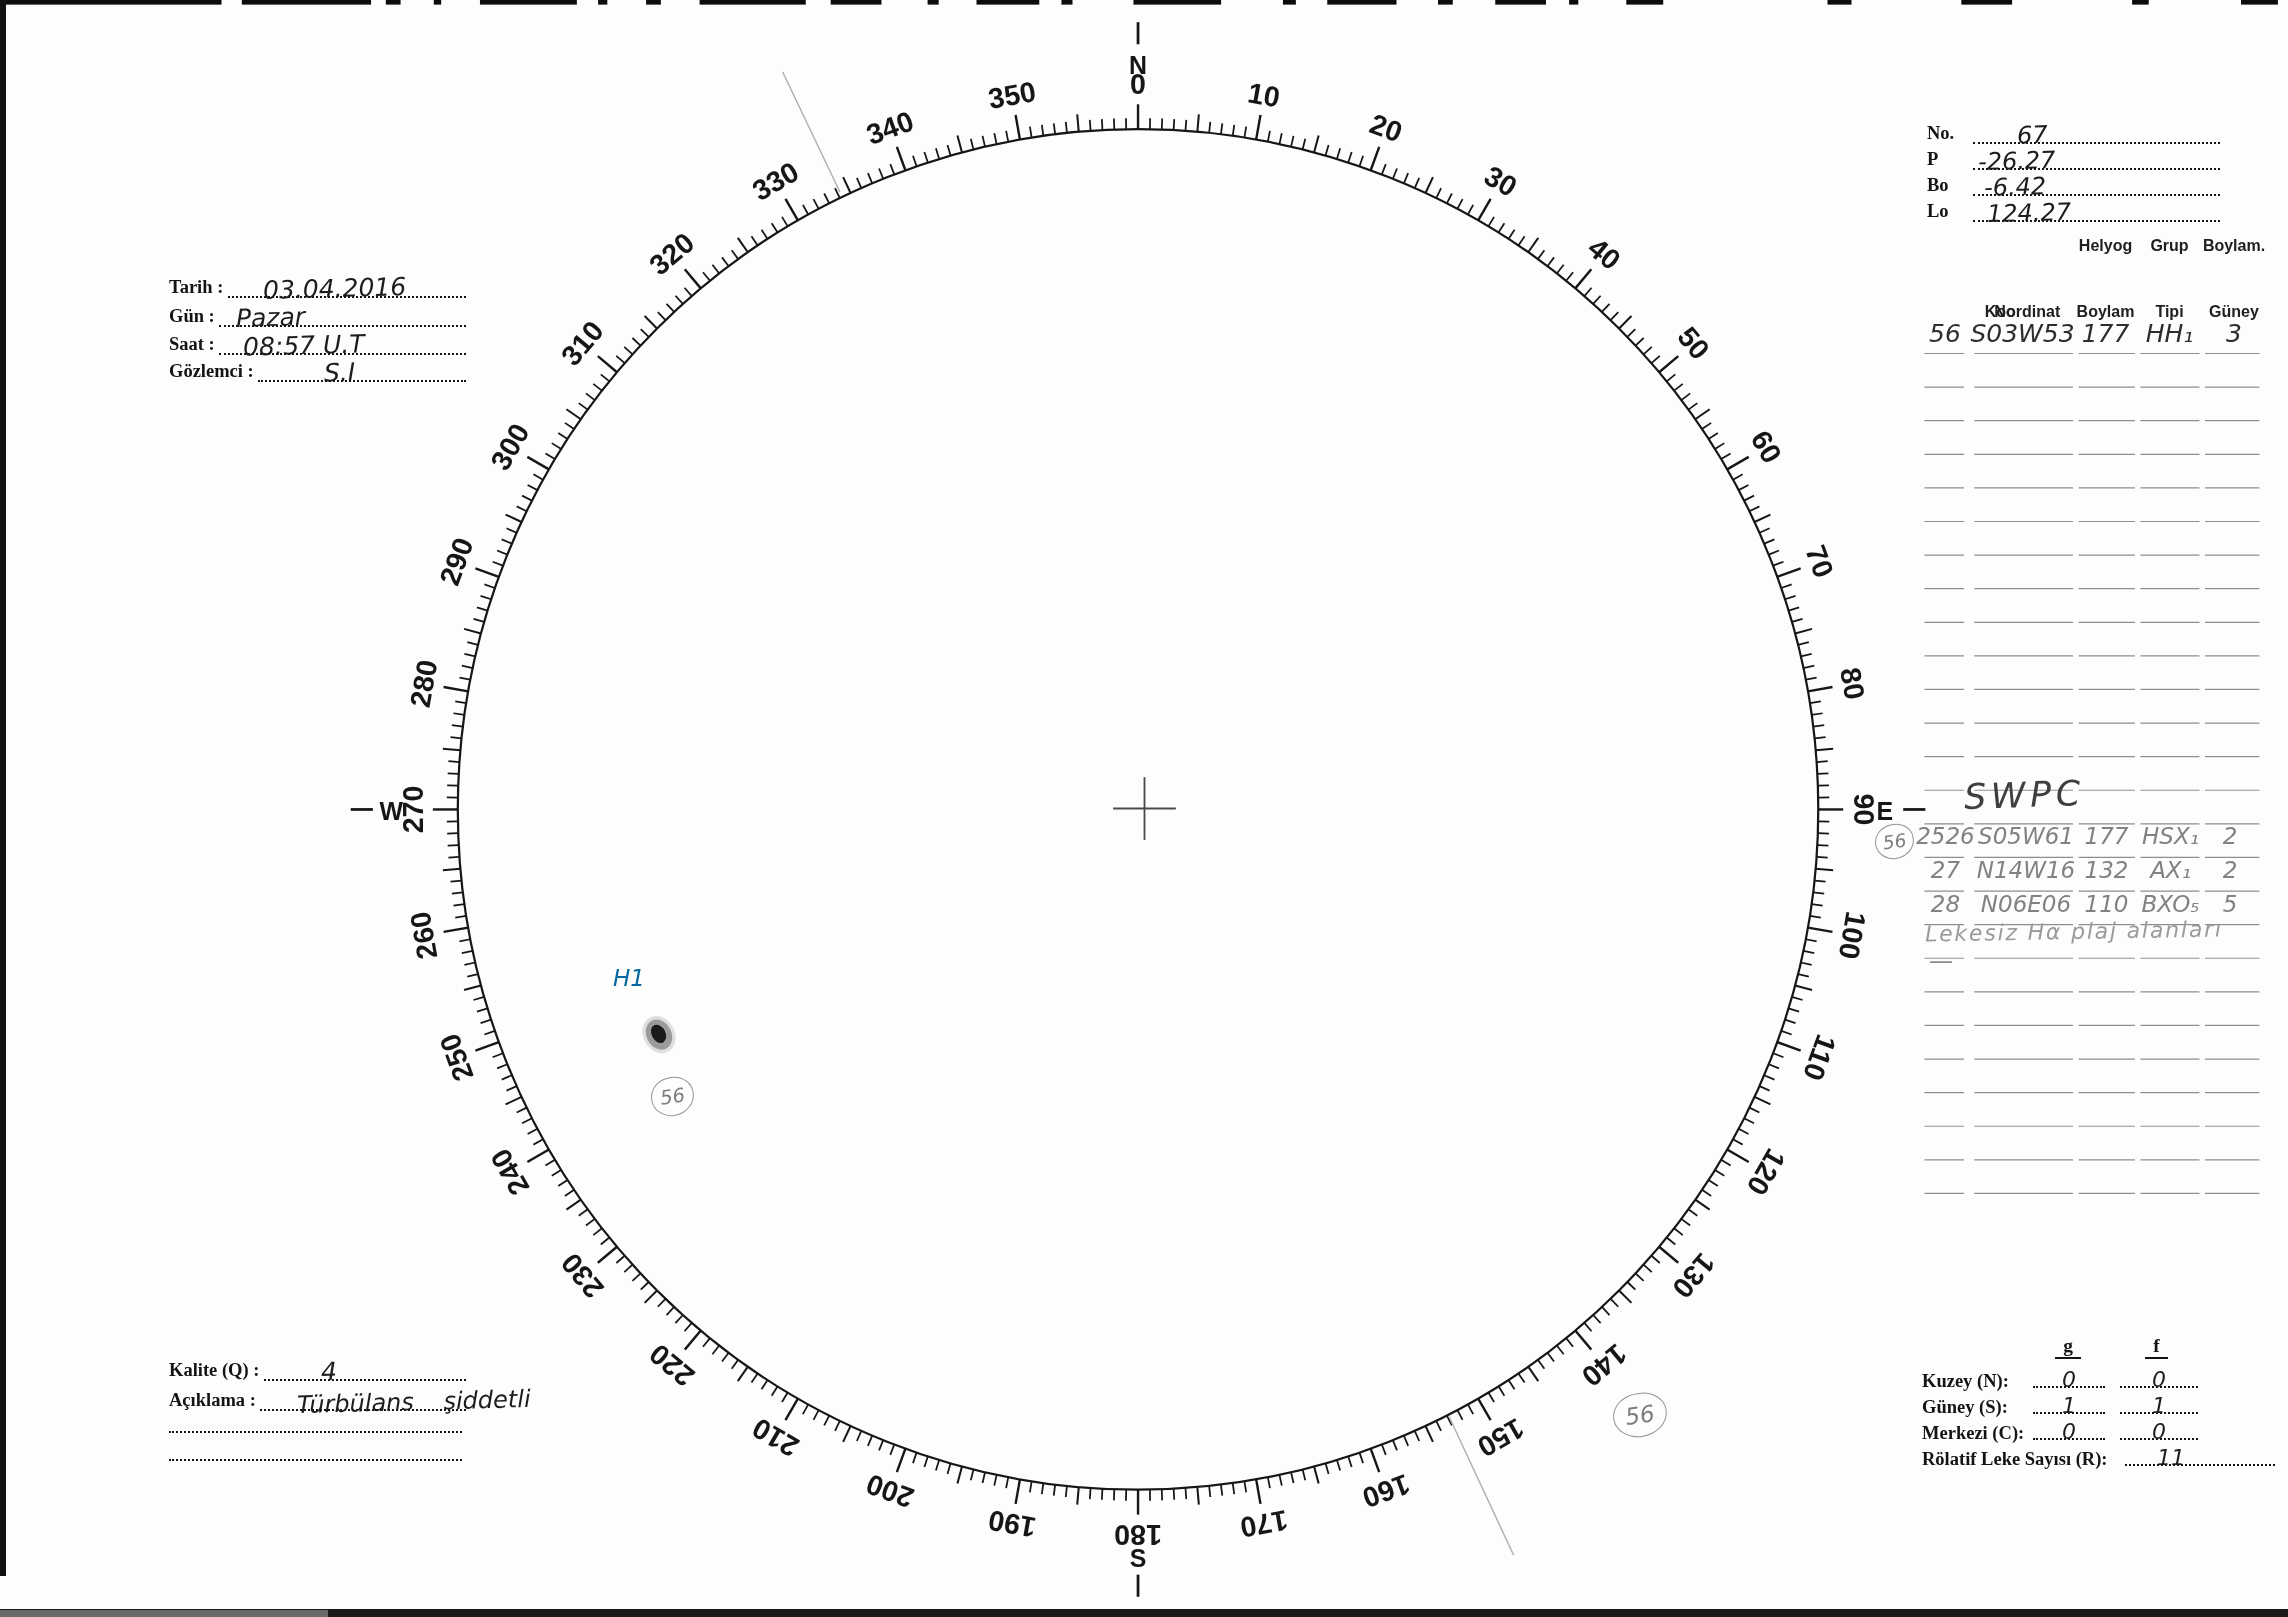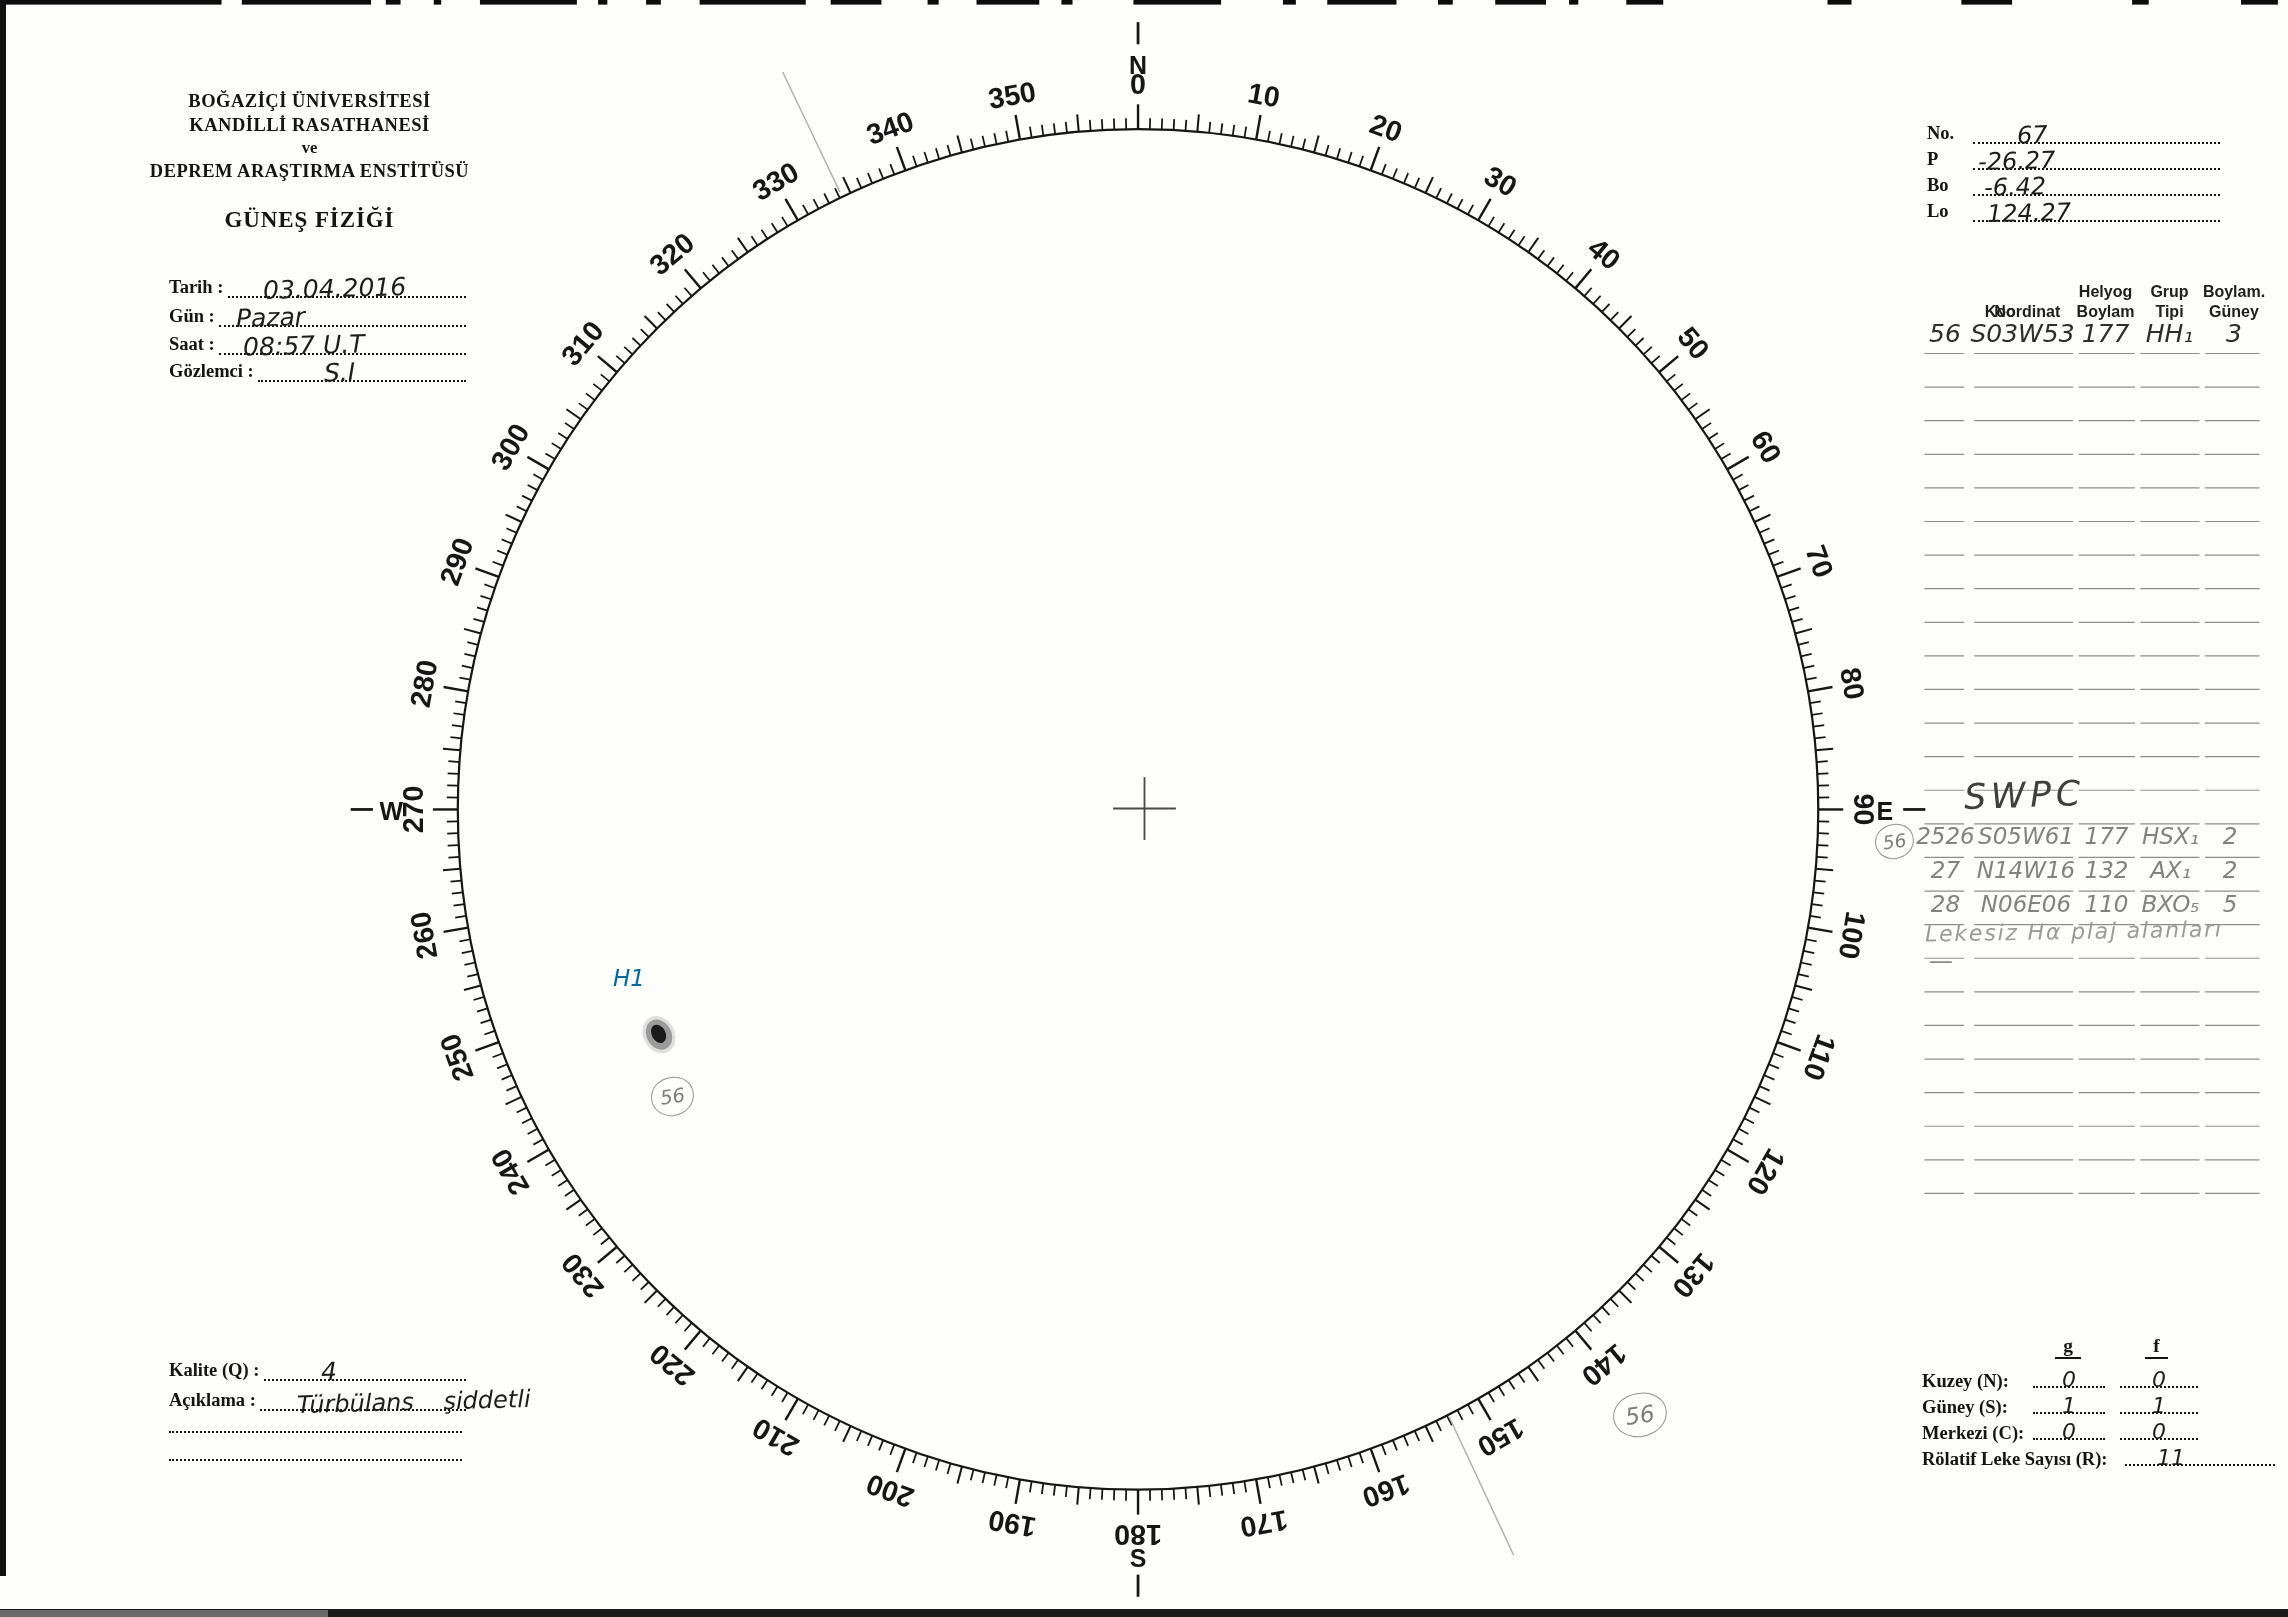--- a/index.html
+++ b/index.html
@@ -21,21 +21,21 @@
   .dots{flex:1;position:relative;border-bottom:2.8px dotted #141414;height:100%;}
   .dotline{position:absolute;border-bottom:2.8px dotted #141414;height:0;}
   .hand{font-family:"DejaVu Sans",sans-serif;font-style:italic;}
   .hv{position:absolute;bottom:-6.5px;white-space:nowrap;font-size:25px;color:#1d1d1d;
       transform:rotate(-1.5deg);}
 
   
   .th{position:absolute;top:271px;height:50px;display:flex;flex-direction:column;
       justify-content:flex-end;align-items:center;text-align:center;
       font-family:"Liberation Sans",sans-serif;font-weight:bold;font-size:16px;
-      line-height:19.4px;color:#202020;}
+      line-height:19.4px;color:#202020;gap:46px;}
   .td{position:absolute;top:317px;height:31px;display:flex;align-items:flex-end;justify-content:center;
       font-family:"DejaVu Sans",sans-serif;font-style:italic;font-size:25px;color:#2e2e2e;}
 
   
   .sw-title{position:absolute;left:1964px;top:775px;font-size:35px;color:#3f3f3f;
             letter-spacing:4.6px;transform:rotate(-2deg);}
   .swrow{position:absolute;left:1901px;width:369px;height:33px;text-decoration:underline;}
   .swc{position:absolute;bottom:0;text-align:center;font-family:"DejaVu Sans",sans-serif;
        font-style:italic;font-size:23px;color:#828282;white-space:nowrap;}
   .sc1{left:14px;width:61px}.sc2{left:74px;width:102px}.sc3{left:175px;width:61px}
@@ -648,27 +648,20 @@
         <line x1="2319" y1="1293" x2="2383" y2="1293"></line>
         <line x1="2389" y1="1293" x2="2448" y2="1293"></line>
       </g>
       <g transform="rotate(-28 714 1121)">
         <ellipse cx="714" cy="1121" rx="17" ry="21" fill="#bbbbbb" opacity="0.45"></ellipse>
         <ellipse cx="714" cy="1121" rx="13.5" ry="17" fill="#8f8f8f" opacity="0.85"></ellipse>
         <ellipse cx="714" cy="1120" rx="7.5" ry="10.5" fill="#1a1a1a"></ellipse>
       </g>
     </svg>
 
-  <div class="inst">
-    <div class="inst-l1">BOĞAZİÇİ ÜNİVERSİTESİ</div>
-    <div class="inst-l1">KANDİLLİ RASATHANESİ</div>
-    <div class="inst-ve">ve</div>
-    <div class="inst-l1">DEPREM ARAŞTIRMA ENSTİTÜSÜ</div>
-    <div class="form-title">GÜNEŞ FİZİĞİ</div>
-  </div>
 
   <div class="frow" style="left:169px;top:270px;width:297px">
     <span class="flabel">Tarih :</span>
     <span class="dots">
         <span class="hand hv" style="left:35px">03.04.2016</span>
       </span>
   </div>
   <div class="frow" style="left:169px;top:299px;width:297px">
     <span class="flabel">Gün :</span>
     <span class="dots">

